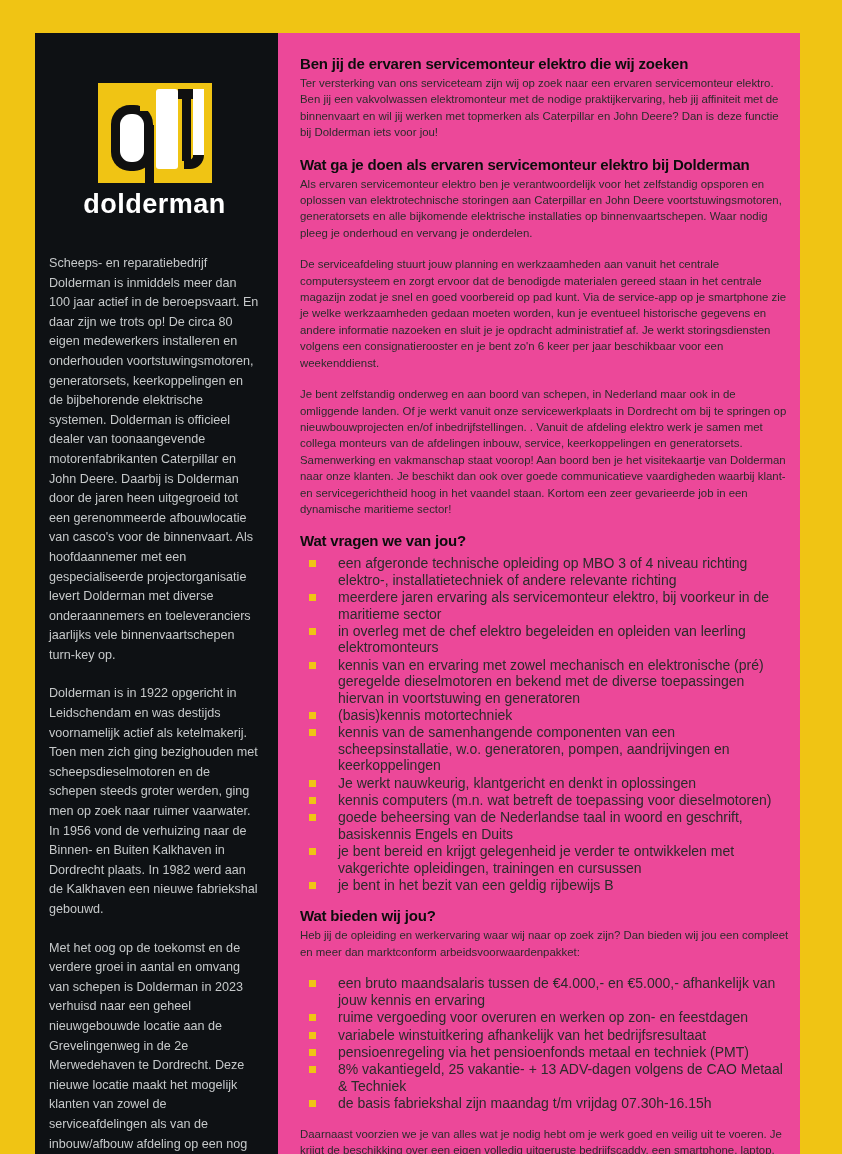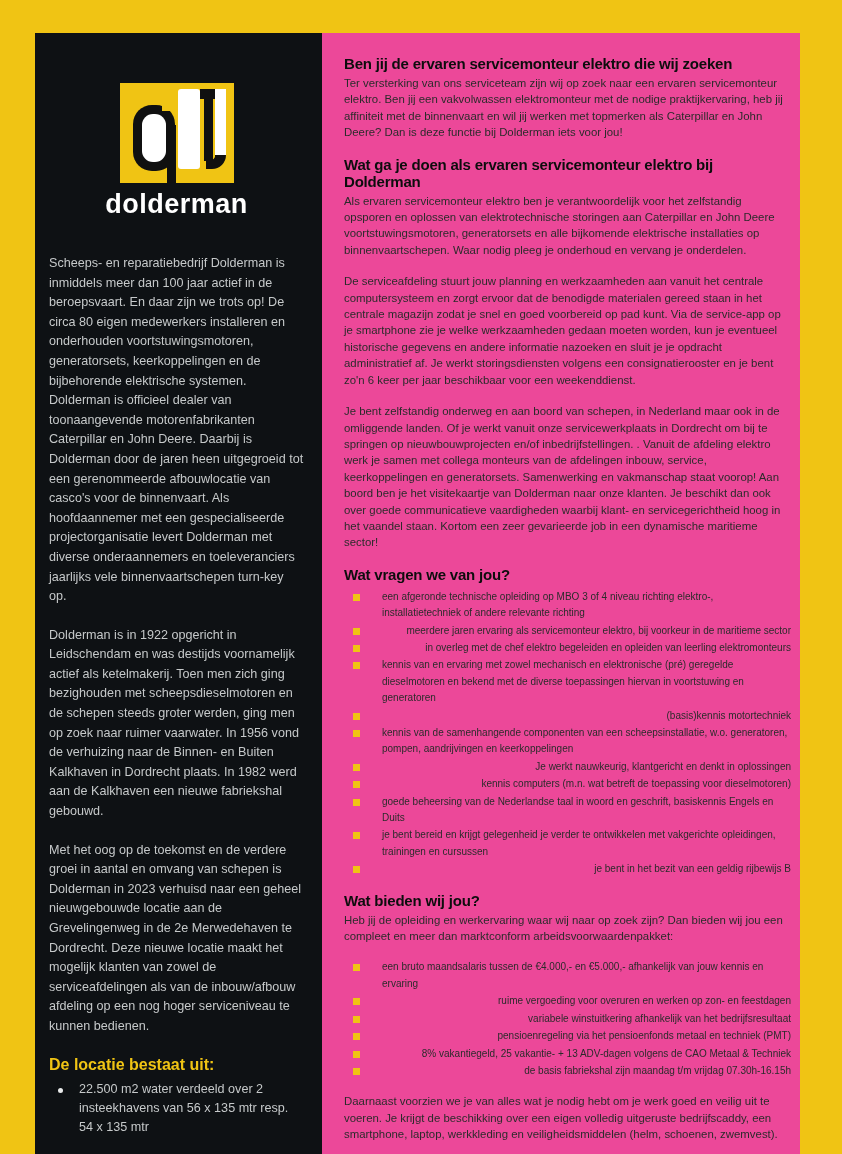--- a/index.html
+++ b/index.html
@@ -8,21 +8,21 @@
   .page {
     position:relative; width:842px; height:1154px; margin:0 auto;
     background:#F0C414; overflow:hidden;
   }
   .frame {
     position:absolute; left:35px; top:33px; width:765px; height:1121px;
     display:flex;
   }
   
   .sidebar {
-    width:287px; background:#0E1114; color:#C6C9CA; flex-shrink:0;
+    width:243px; background:#0E1114; color:#C6C9CA; flex-shrink:0;
     padding:50px 18px 20px 14px; overflow:hidden;
   }
   .logo-wrap { text-align:center; margin-bottom:34px; }
   .logo-box { display:inline-block; }
   .logo-name {
     color:#FFFFFF; font-weight:bold; font-size:27px; letter-spacing:0.5px;
     margin-top:2px;
   }
   .sidebar p { font-size:12.6px; line-height:19.6px; margin-bottom:19px; }
   .sb-heading {
@@ -47,21 +47,21 @@
       radial-gradient(420px 260px at 50% 30%, #3d3d3d, #1c1c1c 85%),
       linear-gradient(180deg,#2d2d2d,#181818);
   }
   .hero-vignette { position:absolute; inset:0; box-shadow:inset 0 0 80px 30px rgba(0,0,0,0.55); }
   
   .content { padding:9px 9px 14px 22px; }
   .content h2 { font-size:15px; color:#0D0D0D; margin:13px 0 3px 0; letter-spacing:-0.2px; }
   .content p { font-size:11.4px; line-height:16.4px; color:#2B2B2B; margin-bottom:15px; }
   .content p.tight { margin-bottom:15px; }
   .mq-list { list-style:none; margin:6px 0 14px 0; }
-  .mq-list li { display:flex; font-size:10px; line-height:16.4px; color:#2B2B2B; margin-bottom:1px;justify-content:space-between; }
+  .mq-list li { display:flex; font-size:14px; line-height:16.4px; color:#2B2B2B; margin-bottom:1px; }
   .mq-list .sq {
     width:7px; height:7px; background:#F0C414; flex-shrink:0;
     margin:5px 22px 0 9px;
   }
 </style>
 </head>
 <body>
 
 <div class="page">
   <div class="frame">

